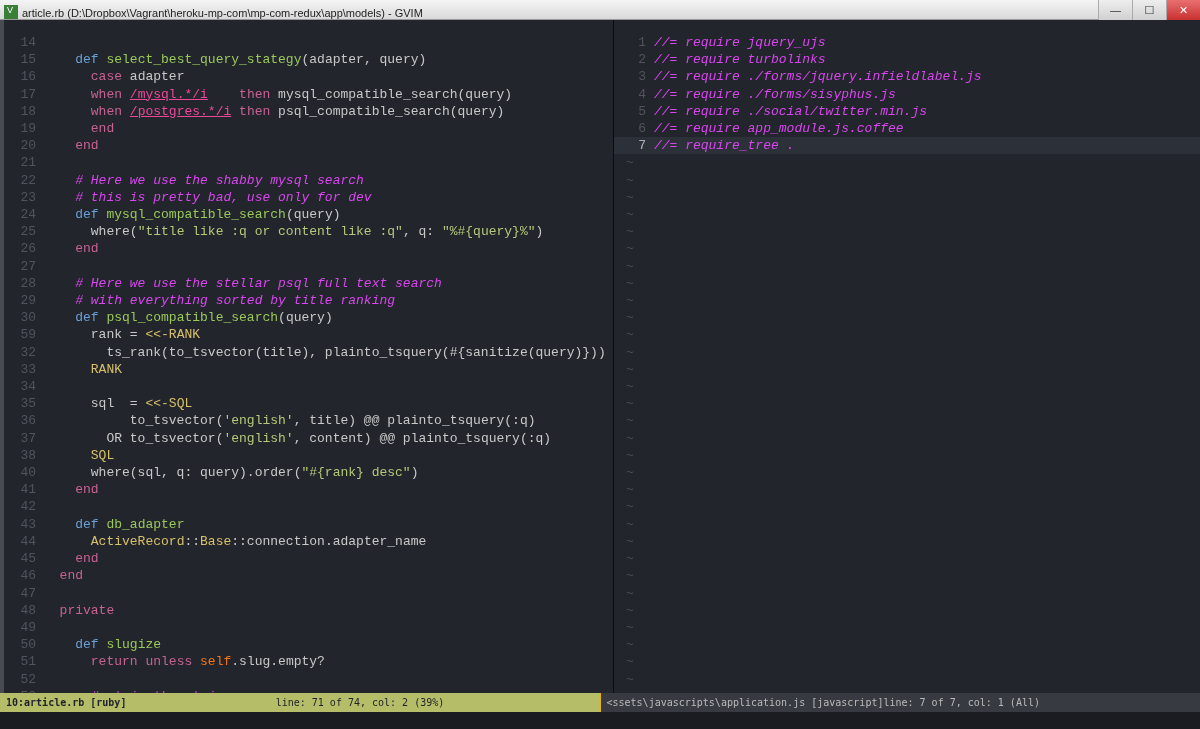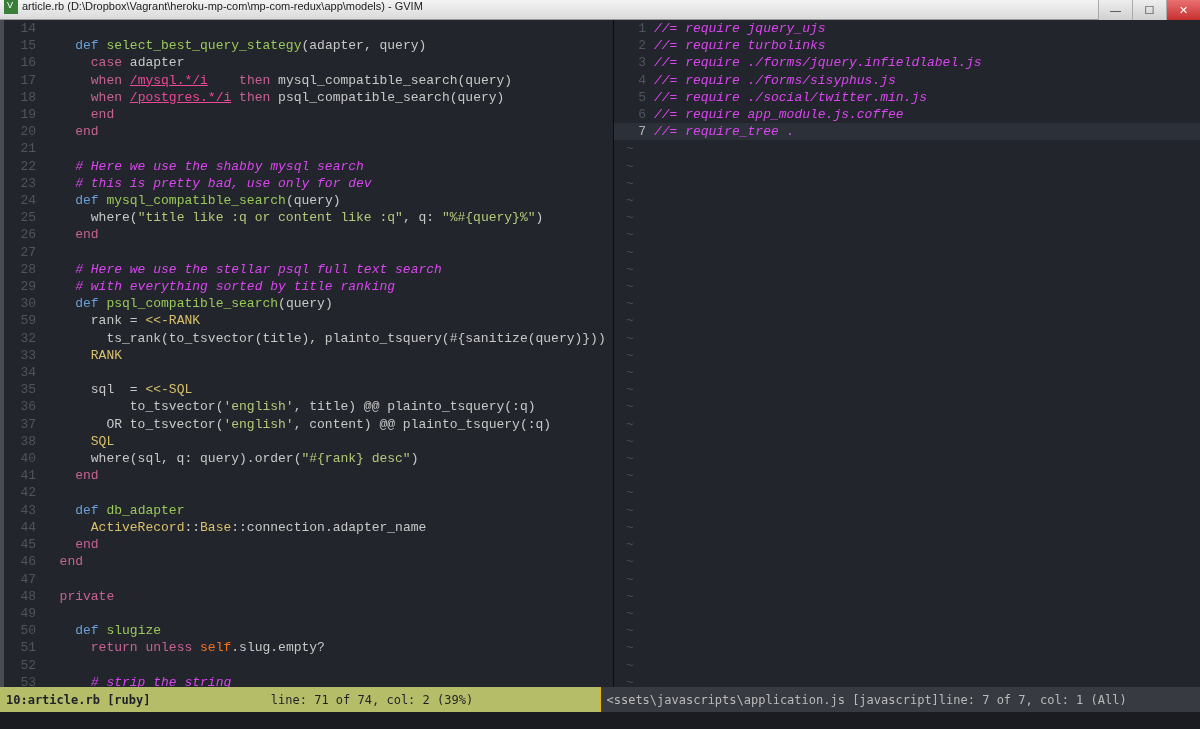--- a/index.html
+++ b/index.html
@@ -11,21 +11,21 @@
     width: 1200px;
     height: 729px;
     overflow: hidden;
     display: flex;
     flex-direction: column;
   }
   .titlebar {
     height: 20px;
     background: linear-gradient(#f4f4f4, #dadada);
     display: flex;
-    align-items: flex-start;
+    align-items: flex-end;
     border-bottom: 1px solid #999;
     font-family: 'Segoe UI', Tahoma, sans-serif;
     font-size: 11px;
     color: #222;
   }
   .titlebar .app-icon {
     width: 14px; height: 14px;
     margin: 0 4px 0 4px;
     background: #3a7e3a;
     display: inline-block;
@@ -54,21 +54,21 @@
   .pane {
     display: flex;
     flex-direction: column;
     overflow: hidden;
   }
   .pane.left { flex: 0 0 51%; border-right: 1px solid #0b0c0e; }
   .pane.right { flex: 1; }
   .code-body {
     flex: 1;
     overflow: hidden;
-    padding-top: 0px;
+    padding-top: 14px;
   }
   .line {
     display: flex;
     line-height: 17.2px;
     white-space: pre;
   }
   .gutter {
     width: 40px;
     text-align: right;
     padding-right: 8px;
@@ -84,23 +84,23 @@
   .kw { color: #c76293; }        
   .def { color: #6aa0d8; }       
   .fn { color: #9ac85a; }
   .str { color: #b4c97a; }
   .regex { color: #ec4899; text-decoration: underline; }
   .cmt { color: #d946ef; font-style: italic; }
   .const { color: #d8c06a; }
   .selfkw { color: #f97316; }
 
   .statusbar {
-    height: 25px;
-    display: flex;
-    font-size: 12px;
+    height: 19px;
+    display: flex;
+    font-size: 10px;
     font-family: Consolas, monospace;
   }
   .status-left, .status-right {
     flex: 1;
     background: #b5bd68;
     color: #1e2127;
     display: flex;
     align-items: center;
     padding: 0 6px;
     white-space: nowrap;

